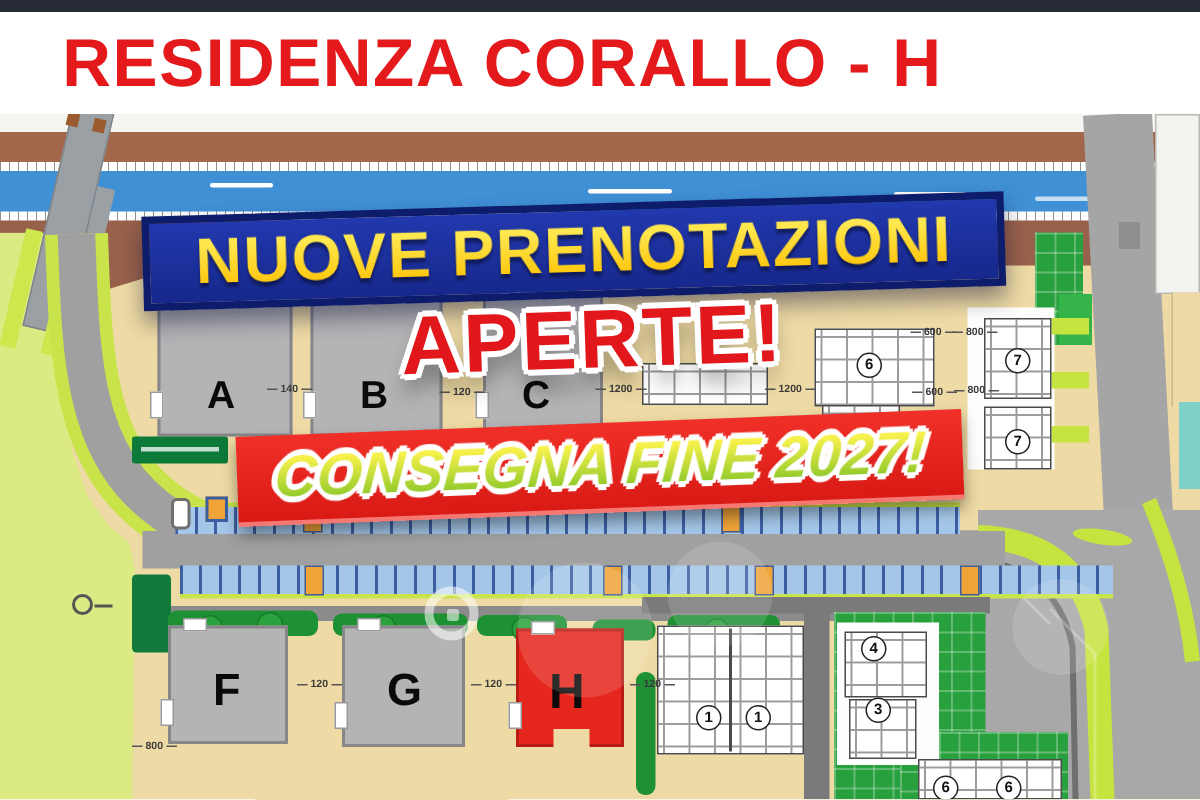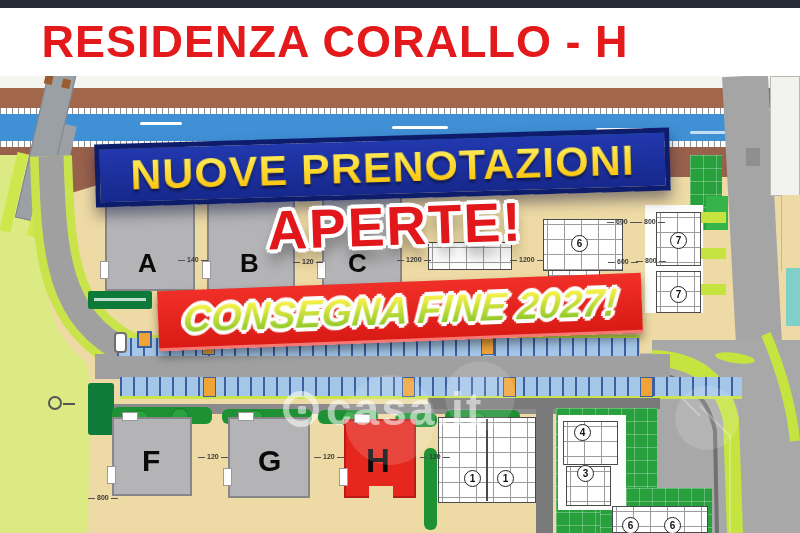--- a/index.html
+++ b/index.html
@@ -257,21 +257,20 @@
 
     <div class="abs car" style="left:114px;top:256px;width:13px;height:21px;"></div>
     <div class="abs kiosk" style="left:137px;top:255px;width:15px;height:17px;"></div>
     <div class="abs sign" style="left:88px;top:215px;width:64px;height:18px;"></div>
     <div class="abs north" style="left:48px;top:320px;"></div>
 
     <div class="abs wblob" style="left:345px;top:299px;width:90px;height:90px;"></div>
     <div class="abs wblob" style="left:445px;top:285px;width:70px;height:70px;"></div>
     <div class="abs wblob" style="left:675px;top:310px;width:64px;height:64px;"></div>
     <div class="abs wlogo"></div>
-    <div class="abs wtext">casa.it</div>
 
     <div class="abs banner-blue">
       <span class="txt-yellow">NUOVE PRENOTAZIONI</span>
     </div>
     <div class="abs aperte">APERTE!</div>
     <div class="abs banner-red">
       <span class="txt-2027">CONSEGNA FINE 2027!</span>
     </div>
   </div>
 

